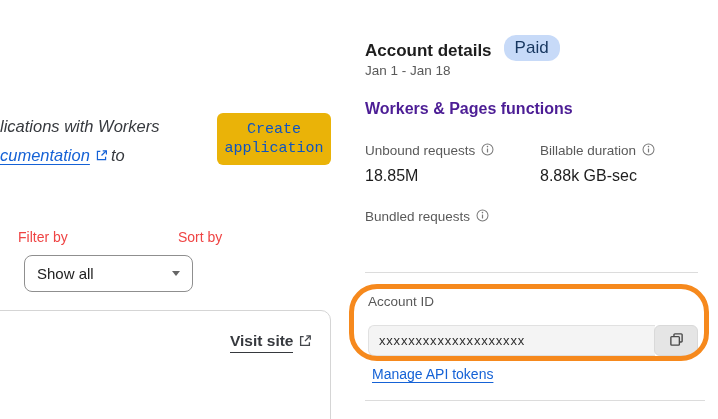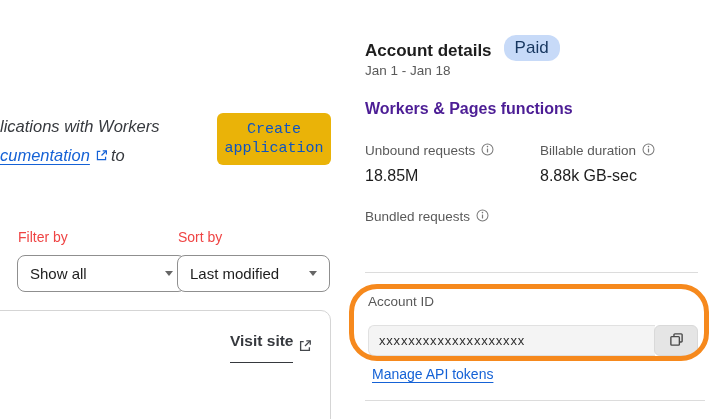--- a/index.html
+++ b/index.html
@@ -24,21 +24,21 @@
   }
   .caret{width:0;height:0;border-left:4.5px solid transparent;border-right:4.5px solid transparent;border-top:5.5px solid #666;margin-left:auto;}
   .projects-card{
     position:absolute;left:-30px;top:310px;width:359px;height:140px;
     background:#fff;border:1px solid #d5d5d5;border-radius:10px;
   }
   .visit-link{
     position:absolute;left:230px;top:332px;font-size:15.5px;font-weight:600;color:#36393e;cursor:pointer;
     display:flex;align-items:center;
   }
-  .visit-link .txt{border-bottom:1.5px solid #36393e;padding-bottom:12px;text-align:center;}
+  .visit-link .txt{border-bottom:1.5px solid #36393e;padding-bottom:2px;text-align:center;}
   
   .acct-header{position:absolute;left:365px;top:35px;display:flex;align-items:flex-end;gap:12px;}
   .acct-title{font-size:17px;font-weight:700;color:#1d1d1d;}
   .badge{background:#c7daf8;color:#16365f;font-size:17px;font-weight:400;border-radius:12px;padding:3px 11px;}
   .date-range{position:absolute;left:365px;top:63px;font-size:13.5px;color:#595959;}
   .section-title{position:absolute;left:365px;top:100px;font-size:16px;font-weight:700;color:#4c1d95;}
   .stat{position:absolute;width:175px;}
   .stat-label{font-size:13.5px;color:#595959;display:flex;align-items:flex-start;gap:6px;white-space:nowrap;}
   .stat-value{font-size:16px;color:#1d1d1d;margin-top:8px;}
   .divider{position:absolute;height:1px;background:#dcdcdc;}
@@ -71,26 +71,22 @@
     </div>
   </div>
 
   <button class="create-btn">
     <span>Create application</span>
   </button>
 
   <div class="field-label" style="left:18px">Filter by</div>
   <div class="field-label" style="left:178px">Sort by</div>
 
-  <div class="select" style="left:17px;width:169px">
+  <div class="select" style="left:24px;width:169px">
     <span>Show all</span>
-    <span class="caret"></span>
-  </div>
-  <div class="select" style="left:177px;width:153px">
-    <span>Last modified</span>
     <span class="caret"></span>
   </div>
 
   <div class="projects-card"></div>
   <div class="visit-link">
     <span class="txt">Visit site</span>
     <span class="ext-icon"><svg width="14" height="14" viewBox="0 0 16 16">
           <path d="M6.5 3H3v10h10V9.5" fill="none" stroke="#44474c" stroke-width="1.5"></path>
           <path d="M9.5 2.2H14v4.5" fill="none" stroke="#44474c" stroke-width="1.5"></path>
           <path d="M13.6 2.4L8 8" fill="none" stroke="#44474c" stroke-width="1.5"></path>

